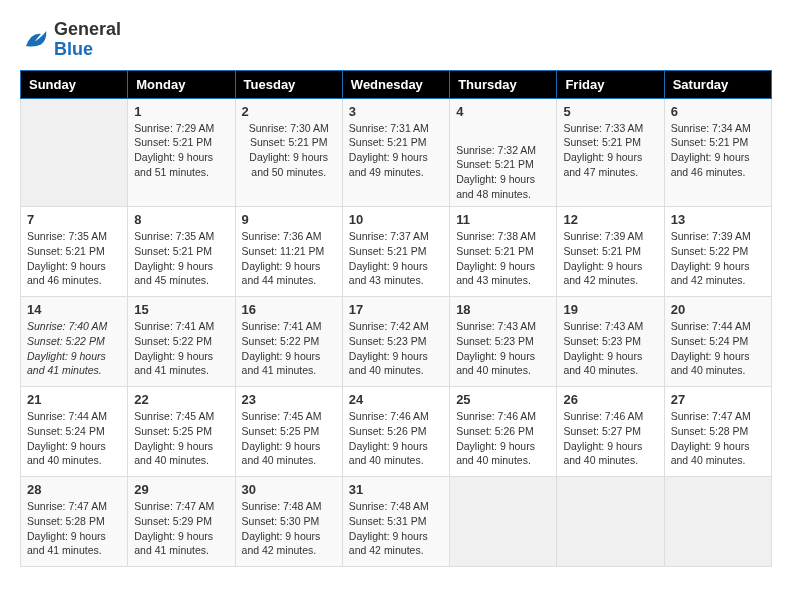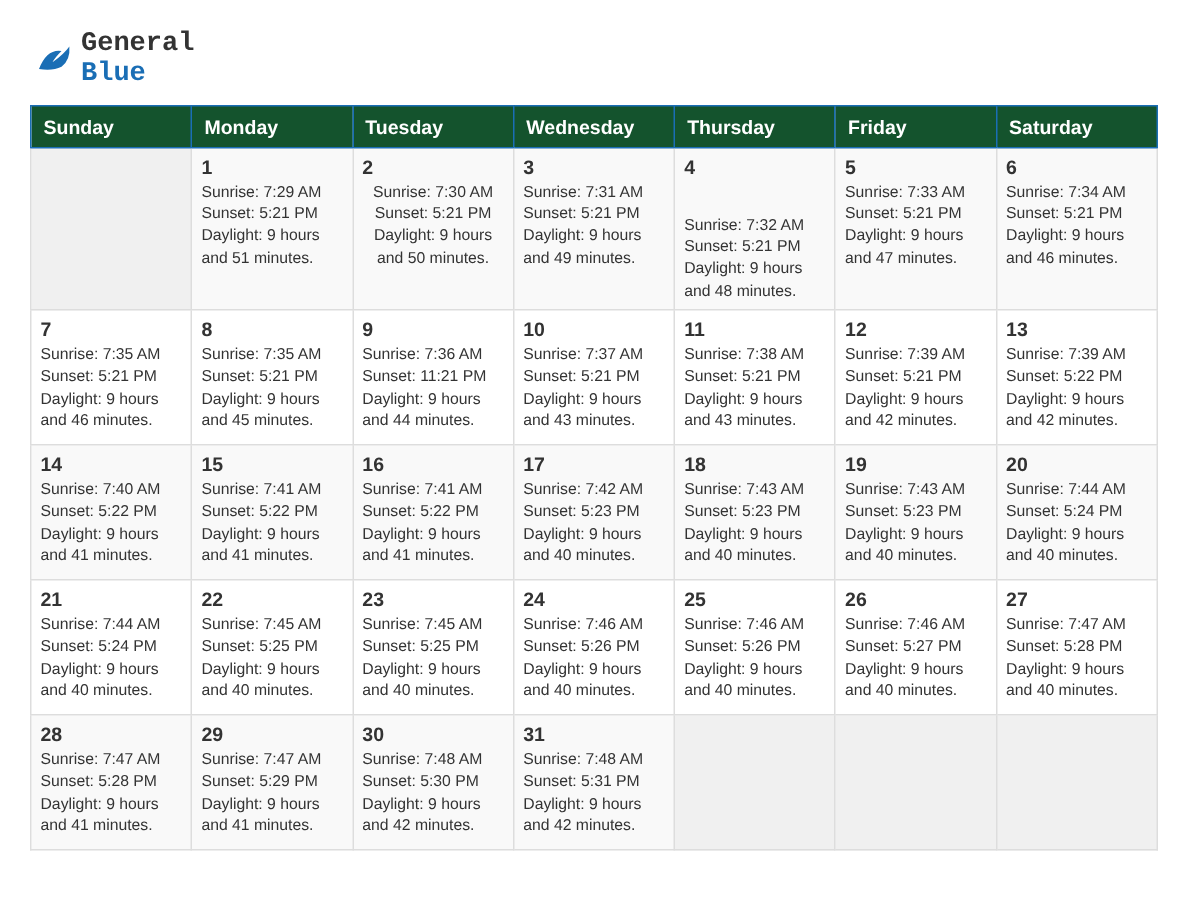--- a/index.html
+++ b/index.html
@@ -8,21 +8,20 @@
       background: #fff;
       width: 792px;
       min-height: 612px;
       padding: 20px;
     }
     .header-area {
       display: flex;
       justify-content: space-between;
       align-items: flex-start;
       margin-bottom: 10px;
-      font-family: Liberation Mono, monospace;
     }
     .logo {
       display: flex;
       align-items: center;
       gap: 4px;
     }
     .logo-text {
       font-size: 18px;
       font-weight: bold;
       color: #333;
@@ -47,21 +46,21 @@
     .cal-subtitle {
       font-size: 15px;
       color: #555;
     }
     table {
       width: 100%;
       border-collapse: collapse;
       border: 1px solid #ccc;
     }
     thead tr th {
-      background-color: #14532d;
+      background-color: #000000;
       color: white;
       font-size: 13px;
       font-weight: bold;
       padding: 6px 8px;
       text-align: left;
       border: 1px solid #1a6eb5;
     }
     tbody tr td {
       vertical-align: top;
       padding: 5px 6px;
@@ -215,21 +214,21 @@
           <span class="day-num">13</span>
           <div class="day-info" style="white-space: pre-line;">Sunrise: 7:39 AM
 Sunset: 5:22 PM
 Daylight: 9 hours
 and 42 minutes.</div>
         </td>
       </tr>
       <tr>
         <td>
           <span class="day-num">14</span>
-          <div class="day-info" style="white-space: pre-line;">Sunrise: 7:40 AM
+          <div class="day-info" style="white-space: pre-line; font-style: italic;">Sunrise: 7:40 AM
 Sunset: 5:22 PM
 Daylight: 9 hours
 and 41 minutes.</div>
         </td>
         <td>
           <span class="day-num">15</span>
           <div class="day-info" style="white-space: pre-line;">Sunrise: 7:41 AM
 Sunset: 5:22 PM
 Daylight: 9 hours
 and 41 minutes.</div>

